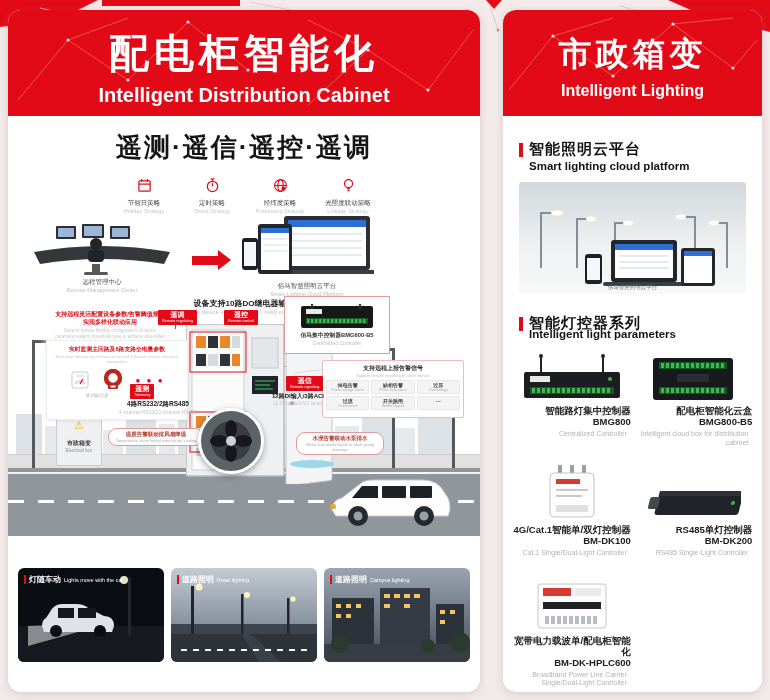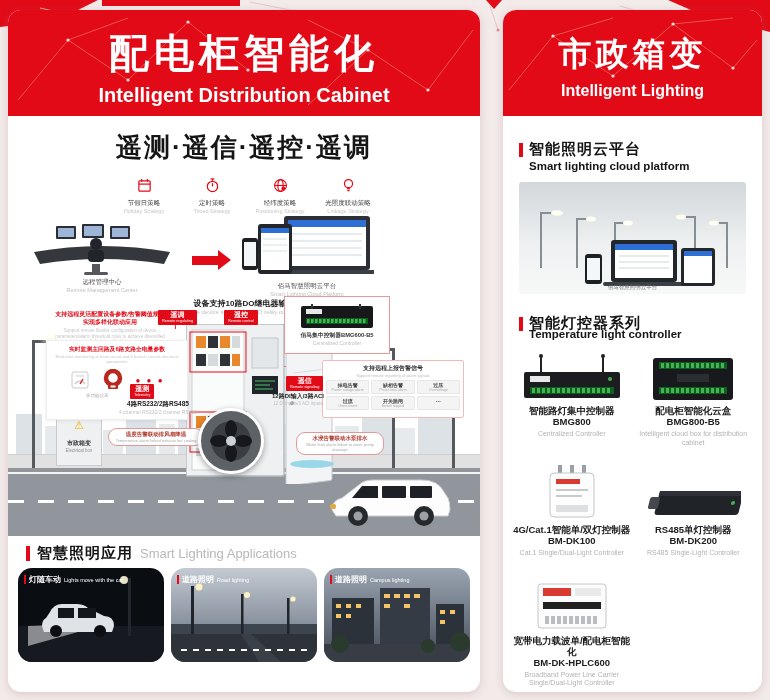--- a/index.html
+++ b/index.html
@@ -90,34 +90,34 @@
   .pole.r::before{left:3px}.pole.r::after{left:14px}
   .pole.l::before{right:3px}.pole.l::after{right:14px}
   .magnifier{left:190px;top:398px;width:66px;height:66px;border-radius:50%;background:#5d6267;border:3px solid #fff;box-shadow:0 2px 6px rgba(0,0,0,.35);z-index:5;display:flex;align-items:center;justify-content:center}
   .puddle{left:282px;top:450px;width:44px;height:8px;border-radius:50%;background:#8fd4e8;opacity:.9;z-index:2}
   .car{left:318px;top:462px;z-index:5}
   .apps-h{left:18px;top:534px;display:flex;align-items:center;gap:7px}
   .sec-bar{display:inline-block;width:4px;height:15px;background:#e20a17}
   .apps-h .cn{font-size:15px;font-weight:bold;color:#141414;letter-spacing:1px}
   .apps-h .en{font-size:13px;color:#b8b8b8}
   .apps-row{left:10px;top:558px;width:452px;display:flex;gap:7px}
-  .photo{position:relative;width:146px;height:94px;border-radius:14px;overflow:hidden;flex:none}
+  .photo{position:relative;width:146px;height:94px;border-radius:6px;overflow:hidden;flex:none}
   .plabel{position:absolute;left:6px;top:6px;display:flex;align-items:center;gap:3px;z-index:3}
   .plabel i{display:block;width:2px;height:9px;background:#e20a17}
   .plabel .cn{font-size:8px;font-weight:bold;color:#fff}
   .plabel .en{font-size:5.5px;color:#fff}
 
   
   .rsec{position:absolute;left:16px;display:flex;align-items:center;gap:6px}
   .rsec .cn{font-size:15px;font-weight:bold;color:#141414;letter-spacing:1px}
   .rsub{position:absolute;left:26px;font-size:11.5px;font-weight:bold;color:#151515}
   .cloud-img{left:16px;top:172px;width:227px;height:112px;border-radius:3px;overflow:hidden;background:linear-gradient(#d2d7db,#eef0f1 55%,#f7f8f8)}
   .cloud-img .cap{left:0;bottom:3px;width:227px;font-size:5.5px;color:#75797e;text-align:center}
   .pgrid{left:8px;top:336px;width:243px;display:grid;grid-template-columns:1fr 1fr;row-gap:18px;justify-items:center}
-  .prod{width:118px;text-align:center}
+  .prod{width:118px;text-align:right}
   .dev-wrap{height:54px;display:flex;align-items:flex-end;justify-content:center;margin-bottom:5px}
   .pname{font-size:9.5px;font-weight:bold;color:#202020;line-height:11px}
   .pmodel{font-size:9.5px;font-weight:bold;color:#202020;line-height:12px}
   .pdesc{font-size:7px;color:#b3b3b3;line-height:8.5px;margin-top:2px;padding:0 4px}
 </style>
 </head>
 <body>
 
 <div class="page">
 
@@ -491,25 +491,20 @@
       <path d="M36 14 L52 14 L52 26 L26 26 Z" fill="#1d2126"></path>
       <rect x="56" y="14" width="24" height="12" rx="1" fill="#1d2126"></rect>
       <rect x="84" y="14" width="22" height="12" rx="1" fill="#1d2126"></rect>
       <circle cx="32" cy="44" r="10" fill="#26292d"></circle>
         <circle cx="32" cy="44" r="4.5" fill="#9ba1a7"></circle>
       <circle cx="98" cy="44" r="10" fill="#26292d"></circle>
         <circle cx="98" cy="44" r="4.5" fill="#9ba1a7"></circle>
       <rect x="4" y="32" width="6" height="5" rx="2" fill="#e3a93c"></rect>
     </svg>
 
-    <div class="abs apps-h">
-      <i class="sec-bar"></i>
-      <span class="cn">智慧照明应用</span>
-      <span class="en">Smart Lighting Applications</span>
-    </div>
 
     <div class="abs apps-row">
       <div class="photo">
         <svg width="146" height="94">
           <rect width="146" height="94" fill="#0a0d12"></rect>
           <rect y="58" width="146" height="36" fill="#16191f"></rect>
           <path d="M60 64 L10 78 L10 58 L60 56 Z" fill="#fefefe" opacity=".5"></path>
           <path d="M96 58 Q96 48 86 48 L70 40 Q66 36 58 36 L44 36 Q36 36 32 44 L28 50 Q24 52 24 58 L26 64 L94 64 Z" fill="#dfe3e8"></path>
           <rect x="40" y="40" width="16" height="10" fill="#14171c"></rect>
             <rect x="60" y="40" width="18" height="10" fill="#14171c"></rect>
@@ -666,21 +661,21 @@
           <rect x="165" y="69" width="28" height="32" fill="#fff"></rect>
           <rect x="165" y="69" width="28" height="5" fill="#2e6fd6"></rect>
       </svg>
       <div class="cap">佰马智慧照明云平台</div>
     </div>
 
     <div class="rsec" style="top:304px">
       <i class="sec-bar" style="height:14px"></i>
       <span class="cn">智能灯控器系列</span>
     </div>
-    <div class="rsub" style="top:318px">Temperature light controller</div>
+    <div class="rsub" style="top:318px">Intelligent light parameters</div>
 
     <div class="abs pgrid">
 
       <div class="prod">
         <div class="dev-wrap">
           <svg width="96" height="46" viewBox="0 0 96 46">
             <rect x="16" y="2" width="2" height="16" fill="#222"></rect>
               <circle cx="17" cy="2" r="2" fill="#222"></circle>
             <rect x="78" y="2" width="2" height="16" fill="#222"></rect>
               <circle cx="79" cy="2" r="2" fill="#222"></circle>

